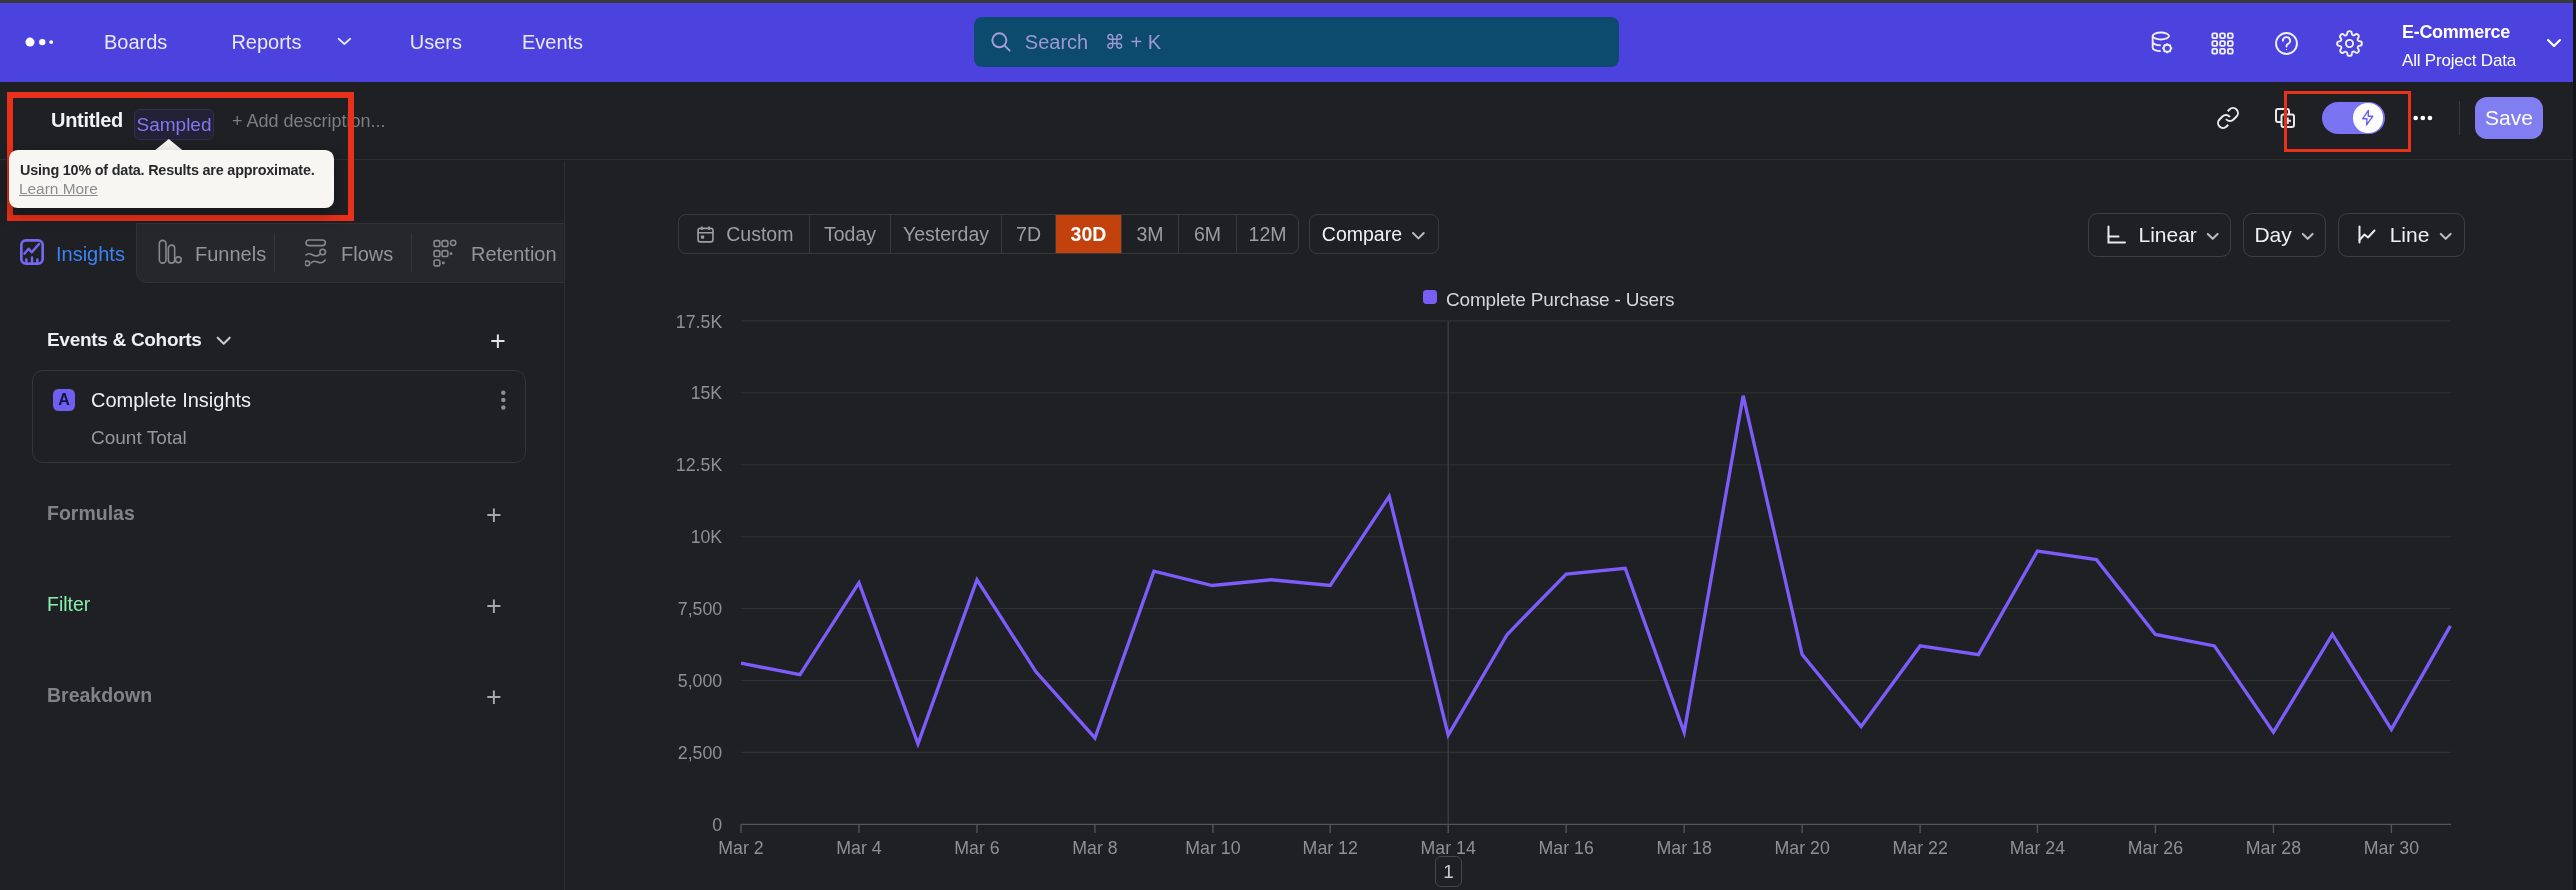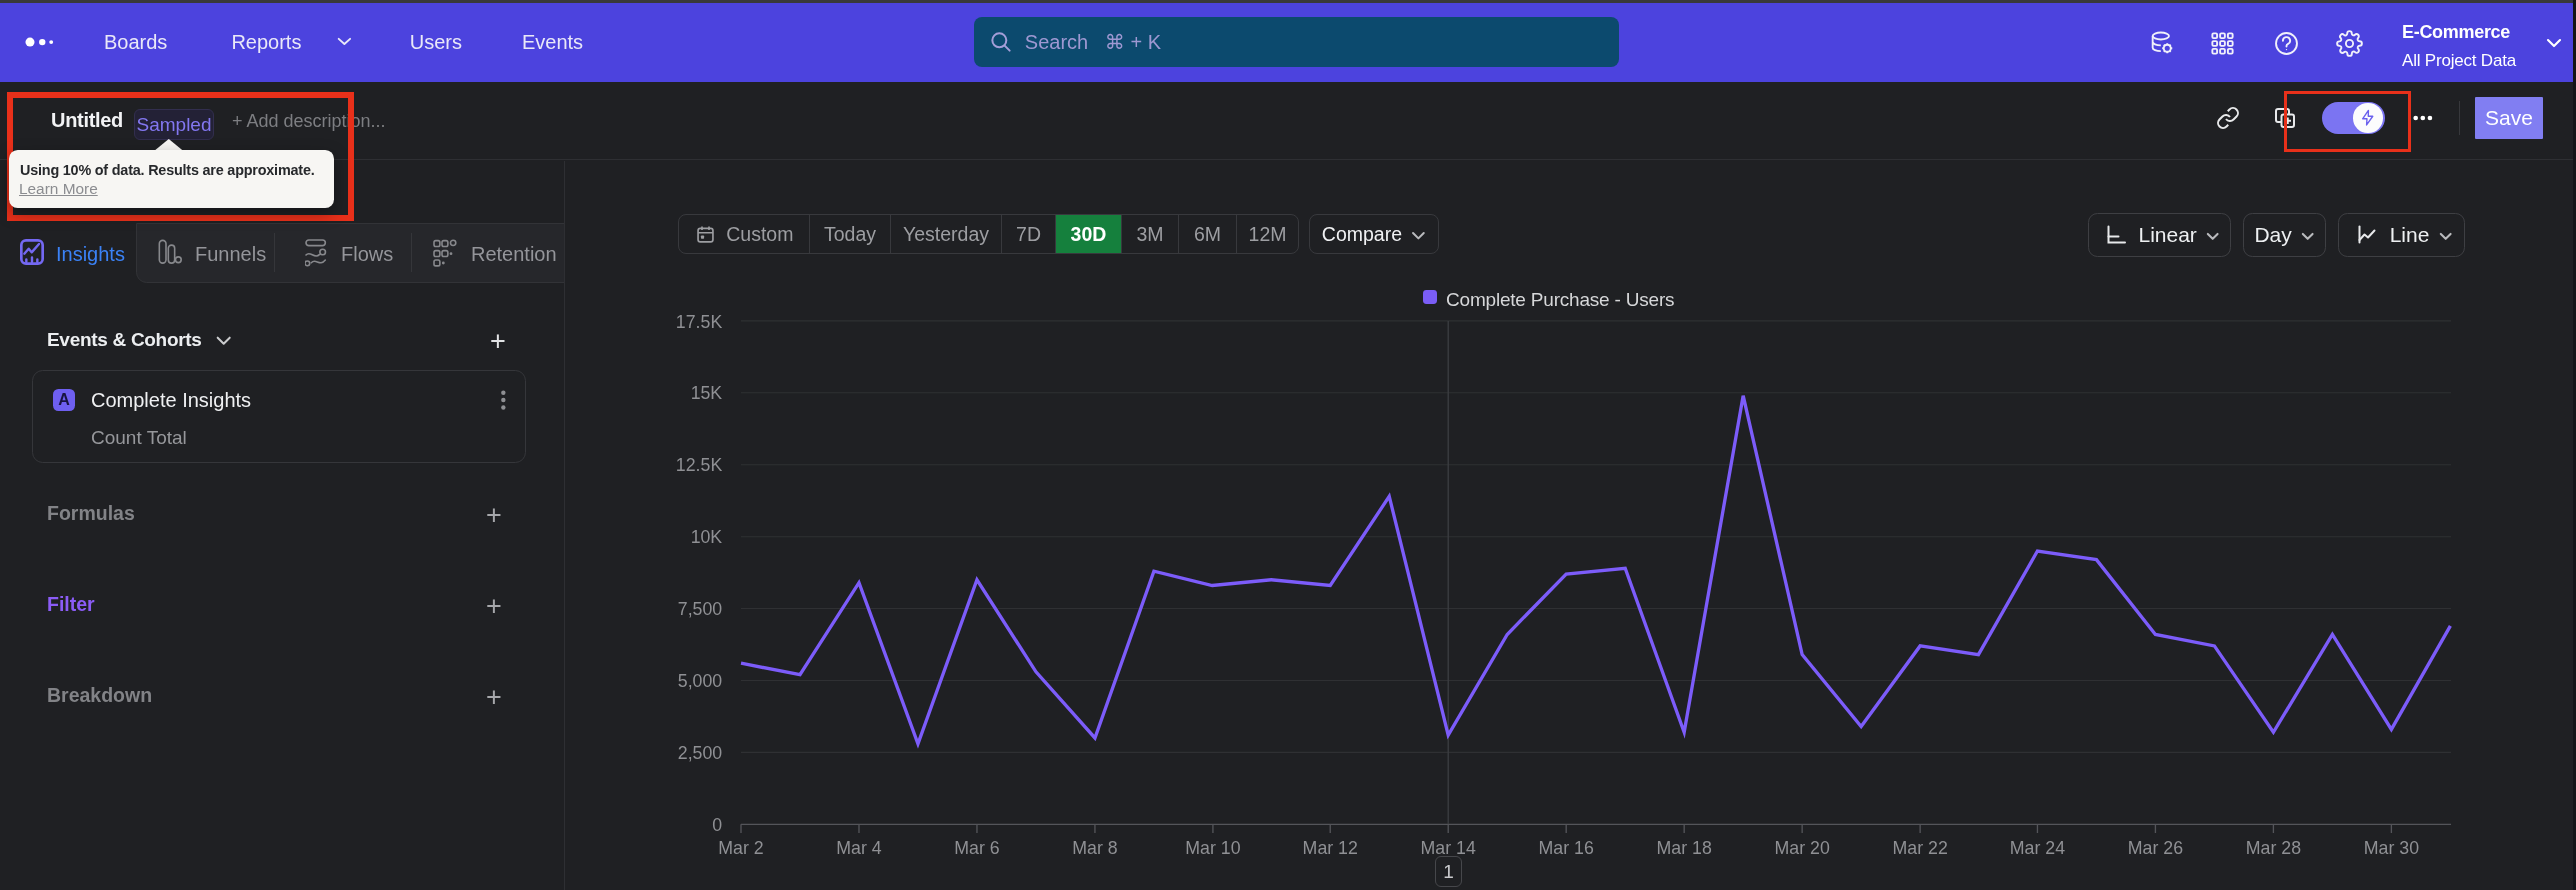--- a/index.html
+++ b/index.html
@@ -99,21 +99,21 @@
   </svg>
 
   <svg class="abs" style="left:2413px;top:115px;" width="20" height="6" viewBox="0 0 30 9">
     <circle cx="4" cy="4.5" r="3.5" fill="#fff"></circle>
       <circle cx="14.7" cy="4.5" r="3.5" fill="#fff"></circle>
       <circle cx="25.4" cy="4.5" r="3.5" fill="#fff"></circle>
   </svg>
 
   <div class="abs" style="left:2459px;top:101px;width:1.3px;height:34px;background:#37383c;"></div>
 
-  <div class="abs" style="left:2475px;top:97px;width:68px;height:42px;background:#817ef2;border-radius:1px;display:flex;align-items:center;justify-content:center;color:#fff;font-size:21px;">Save</div>
+  <div class="abs" style="left:2475px;top:97px;width:68px;height:42px;background:#817ef2;border-radius:12px;display:flex;align-items:center;justify-content:center;color:#fff;font-size:21px;">Save</div>
 
   <svg class="abs" style="left:154px;top:139px;z-index:6;" width="29.5" height="12" viewBox="0 0 44 18">
       <path d="M0 18 L22 0 L44 18 Z" fill="#f7f6f3"></path>
     </svg>
   <div class="abs" style="left:9.4px;top:150px;width:325px;height:58px;z-index:6;background:#f7f6f3;border-radius:8.7px;box-shadow:0 5.4px 16px rgba(0,0,0,0.35);"></div>
   <div class="abs" style="left:20px;top:162px;z-index:7;font-size:14.4px;font-weight:bold;letter-spacing:-0.2px;color:#27292c;">Using 10% of data. Results are approximate.</div>
   <div class="abs" style="left:19px;top:180px;z-index:7;font-size:15.4px;color:#8b8c90;text-decoration:underline;">Learn More</div>
 
   <div class="abs" style="left:7.4px;top:92px;width:347px;height:129px;border:6px solid #e8301a;"></div>
   <div class="abs" style="left:2284px;top:91px;width:127px;height:61px;border:3.4px solid #e8301a;"></div>
@@ -170,37 +170,37 @@
   <div class="abs" style="left:91px;top:389px;font-size:20px;color:#eff0f2;">Complete Insights</div>
   <div class="abs" style="left:91px;top:427px;font-size:19px;color:#96979b;">Count Total</div>
   <svg class="abs" style="left:500px;top:390px;" width="6.7" height="21.5" viewBox="0 0 10 32">
     <circle cx="5" cy="4" r="3.3" fill="#8e8f93"></circle>
       <circle cx="5" cy="15" r="3.3" fill="#8e8f93"></circle>
       <circle cx="5" cy="26" r="3.3" fill="#8e8f93"></circle>
   </svg>
 
   <div class="abs" style="left:47px;top:502px;font-size:19.5px;font-weight:bold;color:#828387;">Formulas</div>
   <div class="abs" style="left:486px;top:500px;font-size:27px;font-weight:300;color:#a6a7ab;">+</div>
-  <div class="abs" style="left:47px;top:593px;font-size:19.5px;font-weight:bold;color:#8b5cf6;">Filter</div>
+  <div class="abs" style="left:47px;top:593px;font-size:19.5px;font-weight:normal;color:#86efac;">Filter</div>
   <div class="abs" style="left:486px;top:591px;font-size:27px;font-weight:300;color:#a6a7ab;">+</div>
   <div class="abs" style="left:47px;top:684px;font-size:19.5px;font-weight:bold;color:#828387;">Breakdown</div>
   <div class="abs" style="left:486px;top:682px;font-size:27px;font-weight:300;color:#a6a7ab;">+</div>
 
   <div class="abs" style="left:678px;top:214px;width:621px;height:40px;border:1.3px solid #38393d;border-radius:8px;display:flex;align-items:stretch;color:#9d9ea2;font-size:19.5px;">
     <div style="flex:0 0 131px;display:flex;align-items:center;justify-content:center;border-right:1.3px solid #38393d;">
       <svg style="margin-right:10.7px;" width="21" height="21" viewBox="0 0 24 24" fill="none" stroke="#9d9ea2" stroke-width="1.9">
           <rect x="3.5" y="5" width="17" height="15.5" rx="2.5"></rect>
           <path d="M3.5 10 h17 M8 2.8 v4 M16 2.8 v4"></path>
           <rect x="6.8" y="13.2" width="3.6" height="3.6" rx="0.8" fill="#9d9ea2" stroke="none"></rect>
         </svg>
       Custom</div>
     <div style="flex:0 0 81px;display:flex;align-items:center;justify-content:center;border-right:1.3px solid #38393d;">Today</div>
     <div style="flex:0 0 111px;display:flex;align-items:center;justify-content:center;border-right:1.3px solid #38393d;">Yesterday</div>
     <div style="flex:0 0 54px;display:flex;align-items:center;justify-content:center;border-right:1.3px solid #38393d;">7D</div>
-    <div style="flex:0 0 66px;display:flex;align-items:center;justify-content:center;background:#15803d;color:#fff;font-weight:bold;border-right:1.3px solid #38393d;">30D</div>
+    <div style="flex:0 0 66px;display:flex;align-items:center;justify-content:center;background:#c2410c;color:#fff;font-weight:bold;border-right:1.3px solid #38393d;">30D</div>
     <div style="flex:0 0 57px;display:flex;align-items:center;justify-content:center;border-right:1.3px solid #38393d;">3M</div>
     <div style="flex:0 0 58px;display:flex;align-items:center;justify-content:center;border-right:1.3px solid #38393d;">6M</div>
     <div style="flex:1;display:flex;align-items:center;justify-content:center;">12M</div>
   </div>
 
   <div class="abs" style="left:1309px;top:214px;width:130px;height:40px;border:1.3px solid #38393d;border-radius:8px;display:flex;align-items:center;justify-content:center;color:#f0f1f3;font-size:19.5px;">Compare
     <svg style="margin-left:9.4px;margin-top:2.7px;" width="14.8" height="9.4" viewBox="0 0 22 14">
         <path d="M3 3 L11 11 L19 3" fill="none" stroke="#b9babd" stroke-width="3" stroke-linecap="round" stroke-linejoin="round"></path>
       </svg>
   </div>

